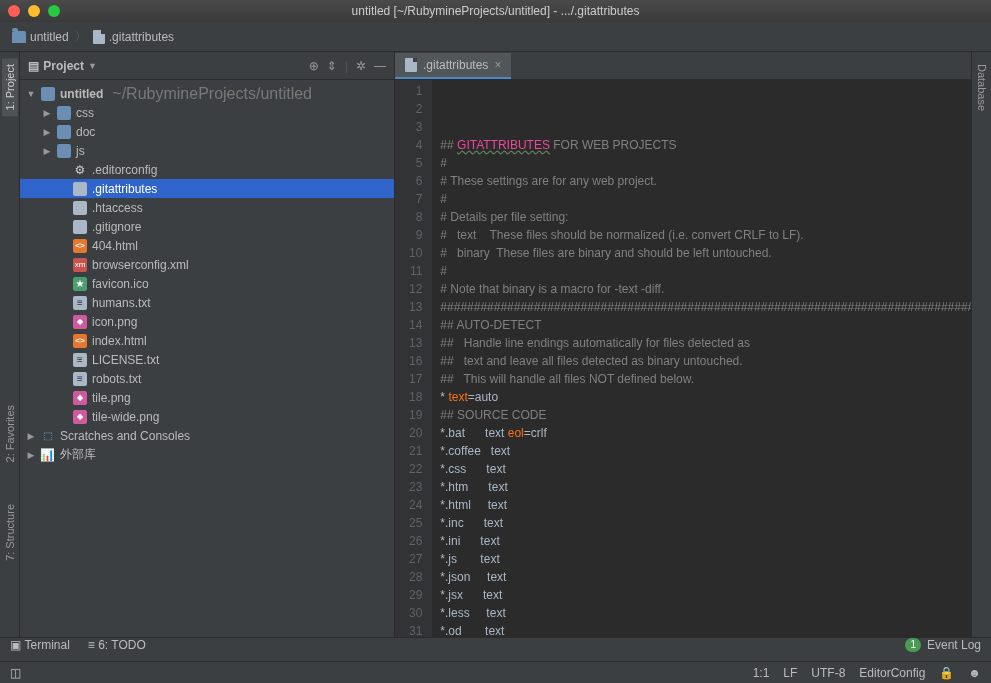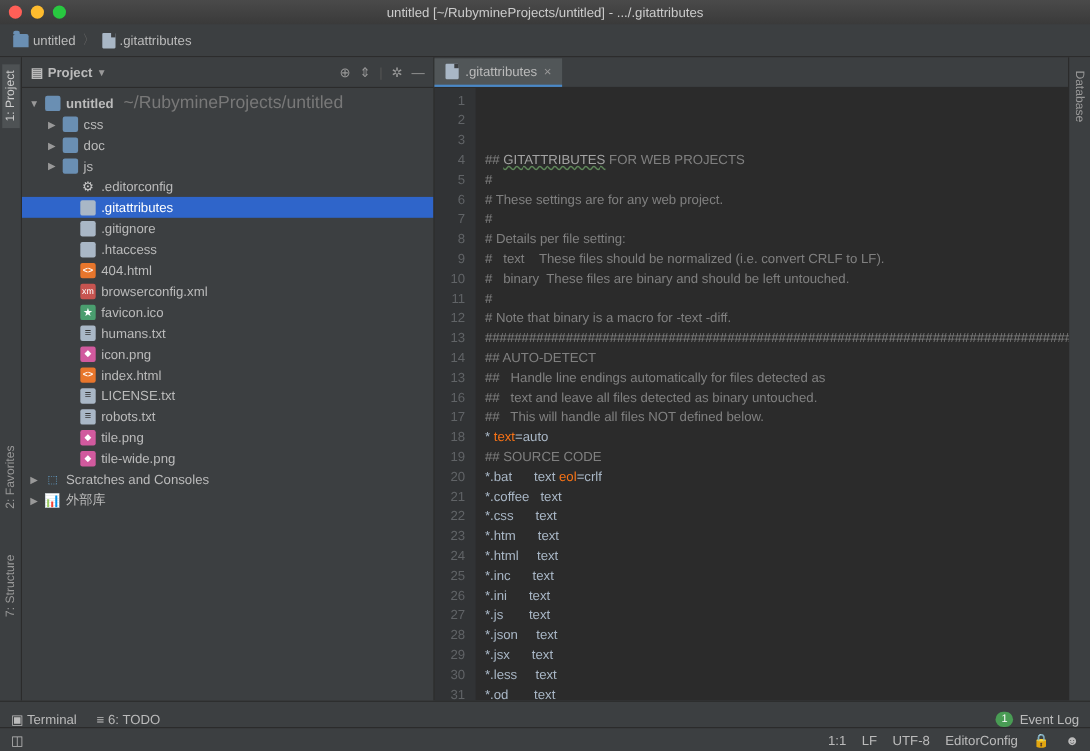--- a/index.html
+++ b/index.html
@@ -49,22 +49,22 @@
 .ico-lib{font-size:12px}
 .editor{flex:1;display:flex;flex-direction:column;min-width:0;background:#2b2b2b}
 .tabs{height:28px;background:#3c3f41;display:flex;align-items:flex-end;border-bottom:1px solid #2b2b2b}
 .tab{height:26px;background:#515658;padding:0 10px;display:flex;align-items:center;gap:6px;border-bottom:2px solid #4a88c7;font-size:12px}
 .tab .close{color:#999;font-size:12px}
 .code-area{flex:1;display:flex;overflow:auto;font-family:Menlo,Consolas,monospace;font-size:12px;line-height:18px}
 .gutter{background:#313335;color:#606366;text-align:right;padding:2px 10px 2px 14px;user-select:none}
 .code{padding:2px 8px;color:#a9b7c6;white-space:pre;flex:1;position:relative}
 .c-comment{color:#808080}
 .c-key{color:#f97316}
-.c-link{color:#a3a3a3;text-decoration:underline wavy #5e8759}
-.bottom-tools{height:24px;background:#3c3f41;border-top:1px solid #2b2b2b;display:flex;align-items:flex-end;padding:0 10px;gap:18px;font-size:11px}
+.c-link{color:#ec4899;text-decoration:underline wavy #5e8759}
+.bottom-tools{height:24px;background:#3c3f41;border-top:1px solid #2b2b2b;display:flex;align-items:flex-start;padding:0 10px;gap:18px;font-size:11px}
 .bottom-tools .right{margin-left:auto;display:flex;align-items:center;gap:6px}
 .badge{background:#499c54;color:#fff;border-radius:8px;padding:0 5px;font-size:10px;line-height:14px}
 .status{height:22px;background:#3c3f41;border-top:1px solid #2b2b2b;display:flex;align-items:center;padding:0 10px;font-size:11px}
 .status .right{margin-left:auto;display:flex;gap:14px;align-items:center}
 svg{display:block}
 </style>
 </head>
 <body>
 
 <div class="titlebar">
@@ -138,26 +138,26 @@
           <span>.editorconfig</span>
         </div>
         <div class="node pad2 selected">
           <span class="arrow none"></span>
           <span class="ico ico-file"></span>
           <span>.gitattributes</span>
         </div>
         <div class="node pad2">
           <span class="arrow none"></span>
           <span class="ico ico-file"></span>
+          <span>.htaccess</span>
+        </div>
+        <div class="node pad2">
+          <span class="arrow none"></span>
+          <span class="ico ico-file"></span>
           <span>.gitignore</span>
-        </div>
-        <div class="node pad2">
-          <span class="arrow none"></span>
-          <span class="ico ico-file"></span>
-          <span>.htaccess</span>
         </div>
         <div class="node pad2">
           <span class="arrow none"></span>
           <span class="ico ico-html">&lt;&gt;</span>
           <span>404.html</span>
         </div>
         <div class="node pad2">
           <span class="arrow none"></span>
           <span class="ico ico-xml">xm</span>
           <span>browserconfig.xml</span>

